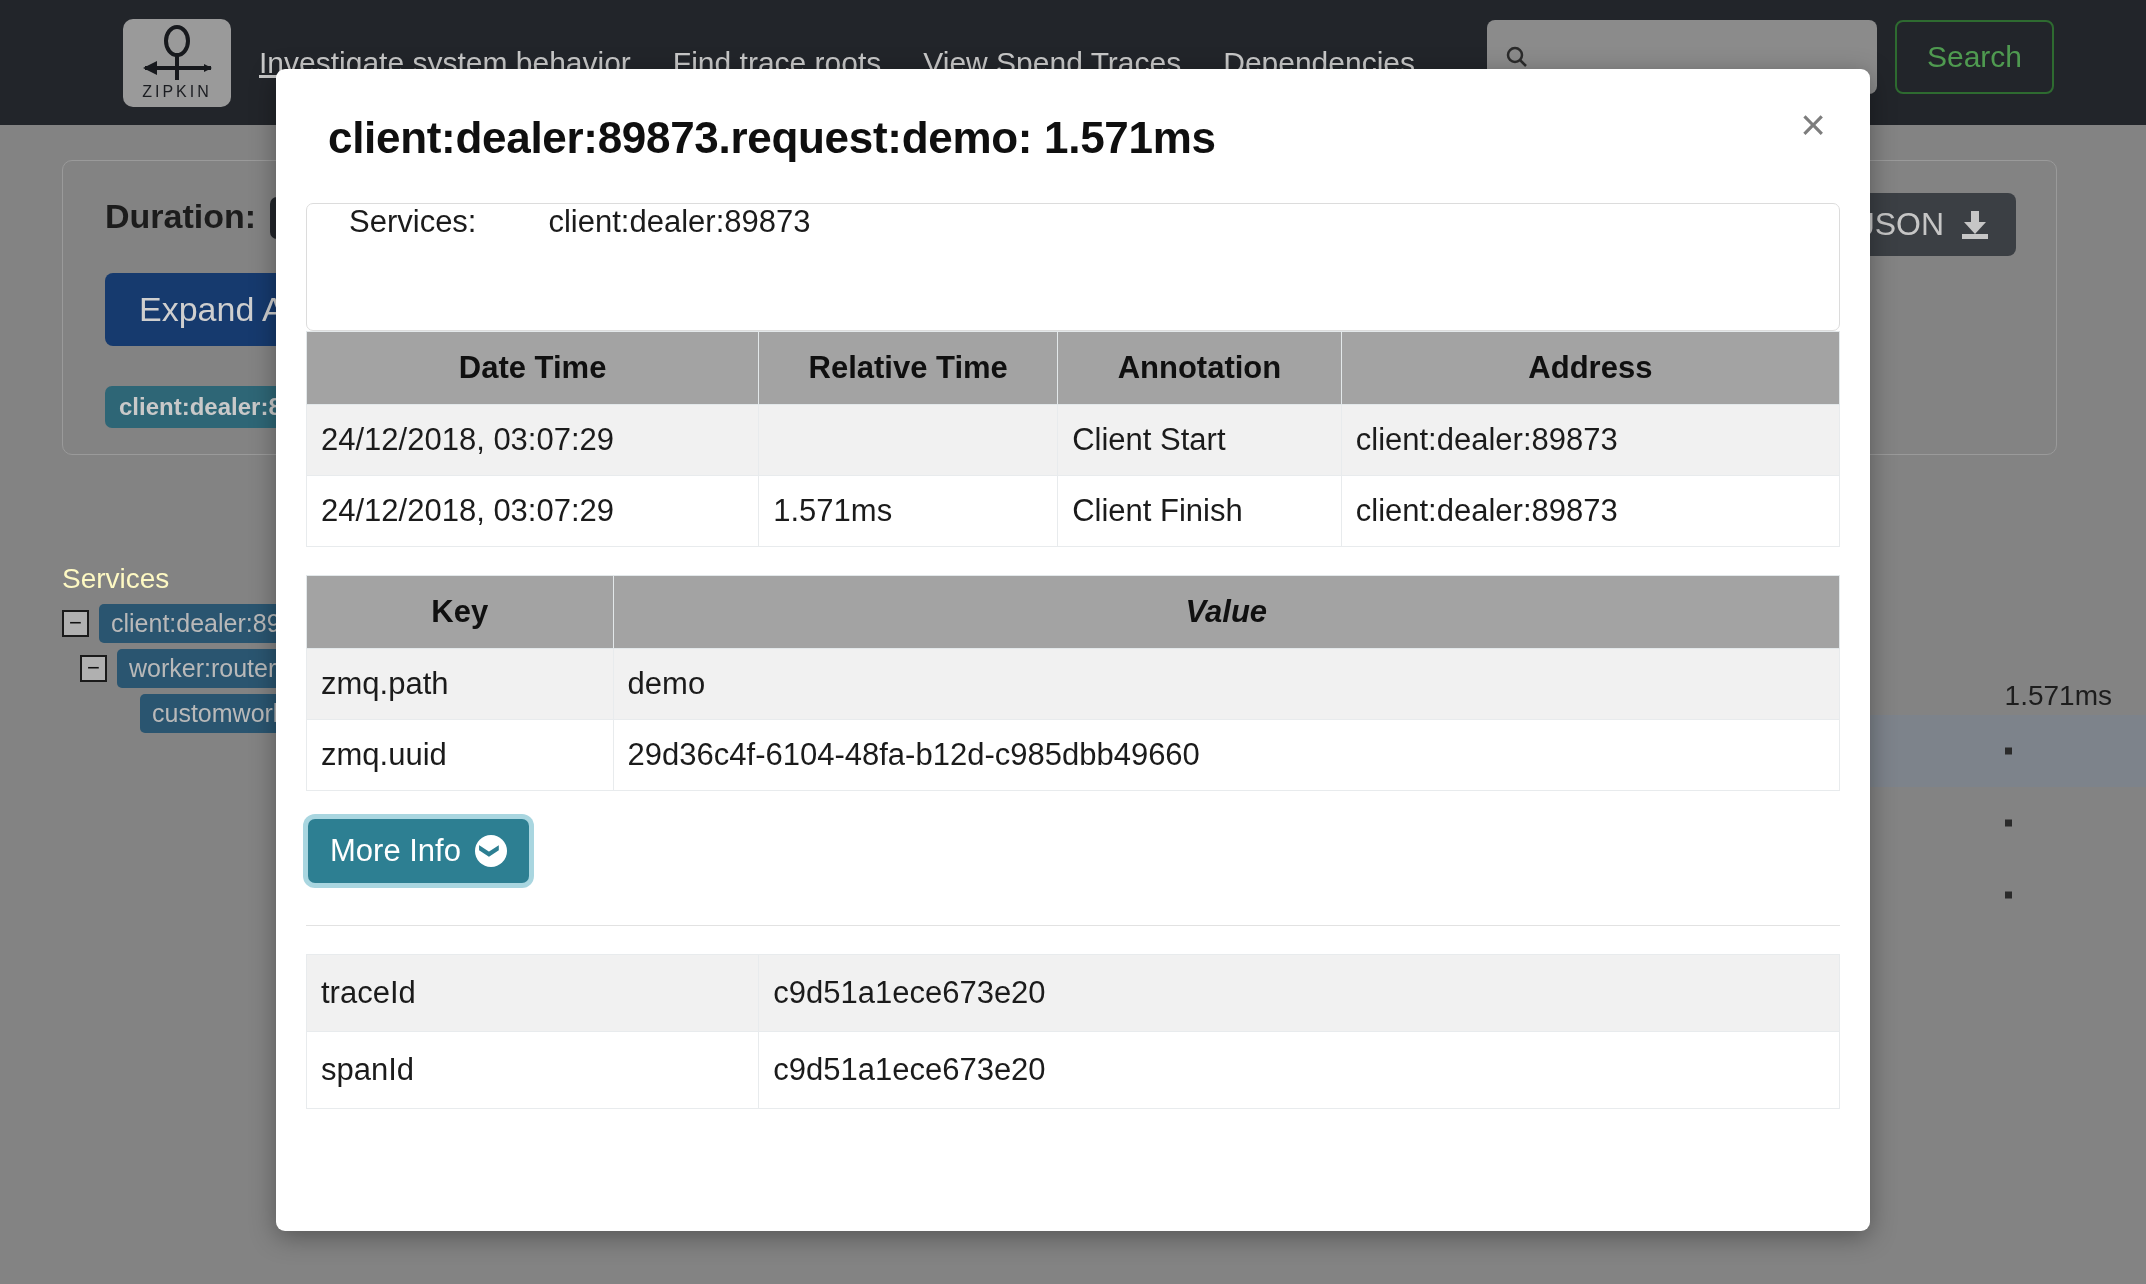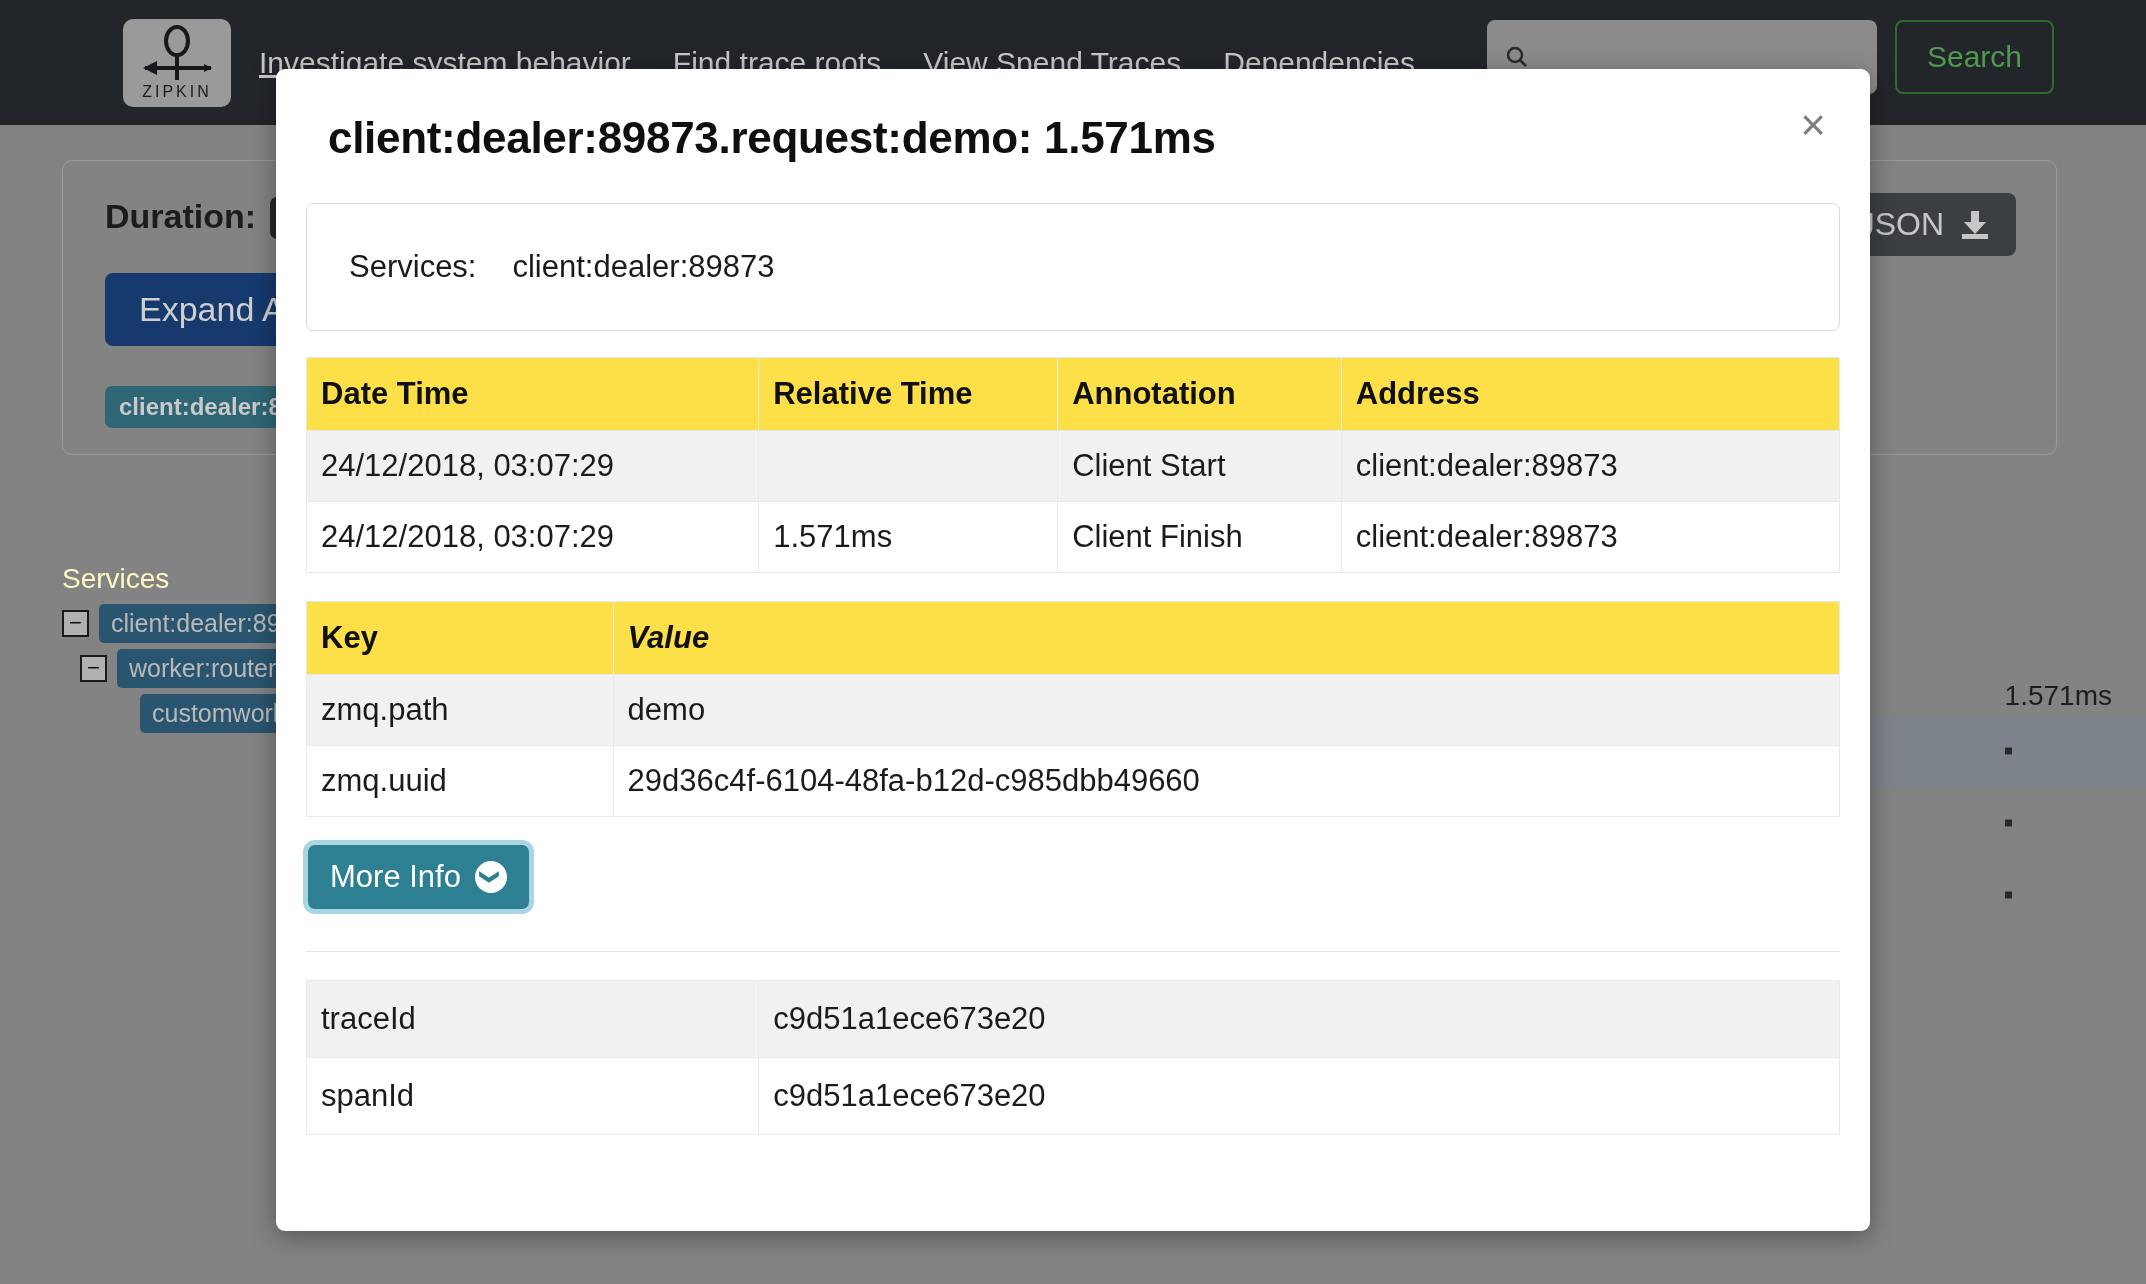--- a/index.html
+++ b/index.html
@@ -158,33 +158,33 @@
     position: absolute; top: 34px; right: 44px;
     background: none; border: none;
     font-size: 44px; color: #7d7d7d;
     cursor: pointer; line-height: 1;
     font-family: "Liberation Sans", sans-serif;
   }
   .modal-body { padding: 10px 30px 0 30px; }
 
   .services-card {
     border: 1px solid #dcdcdc; border-radius: 7px;
-    height: 128px; display: flex; align-items: center;
-    padding-left: 42px; gap: 36px; margin-bottom: 26px;
+    height: 128px; display: flex; align-items: flex-start;
+    padding-left: 42px; gap: 72px; 
   }
   .services-card .lbl { font-size: 31px; color: #1b1b1b; }
   .services-card .val { font-size: 31px; color: #1b1b1b; }
 
   table.zt {
     width: 100%; border-collapse: collapse;
     margin-bottom: 28px; table-layout: fixed;
   }
   table.zt th {
-    background: #fde047; color: #101010;
-    font-size: 31px; font-weight: bold; text-align: left;
+    background: #a3a3a3; color: #101010;
+    font-size: 31px; font-weight: bold; text-align: center;
     padding: 18px 14px; border: 1px solid #e3e8ea;
   }
   table.zt td {
     font-size: 31px; color: #1b1b1b; text-align: left;
     padding: 17px 14px; border: 1px solid #e8ebed;
     white-space: nowrap; overflow: hidden; text-overflow: ellipsis;
   }
   table.zt tbody tr:nth-child(odd) td { background: #f1f1f1; }
   table.zt tbody tr:nth-child(even) td { background: #ffffff; }
 

